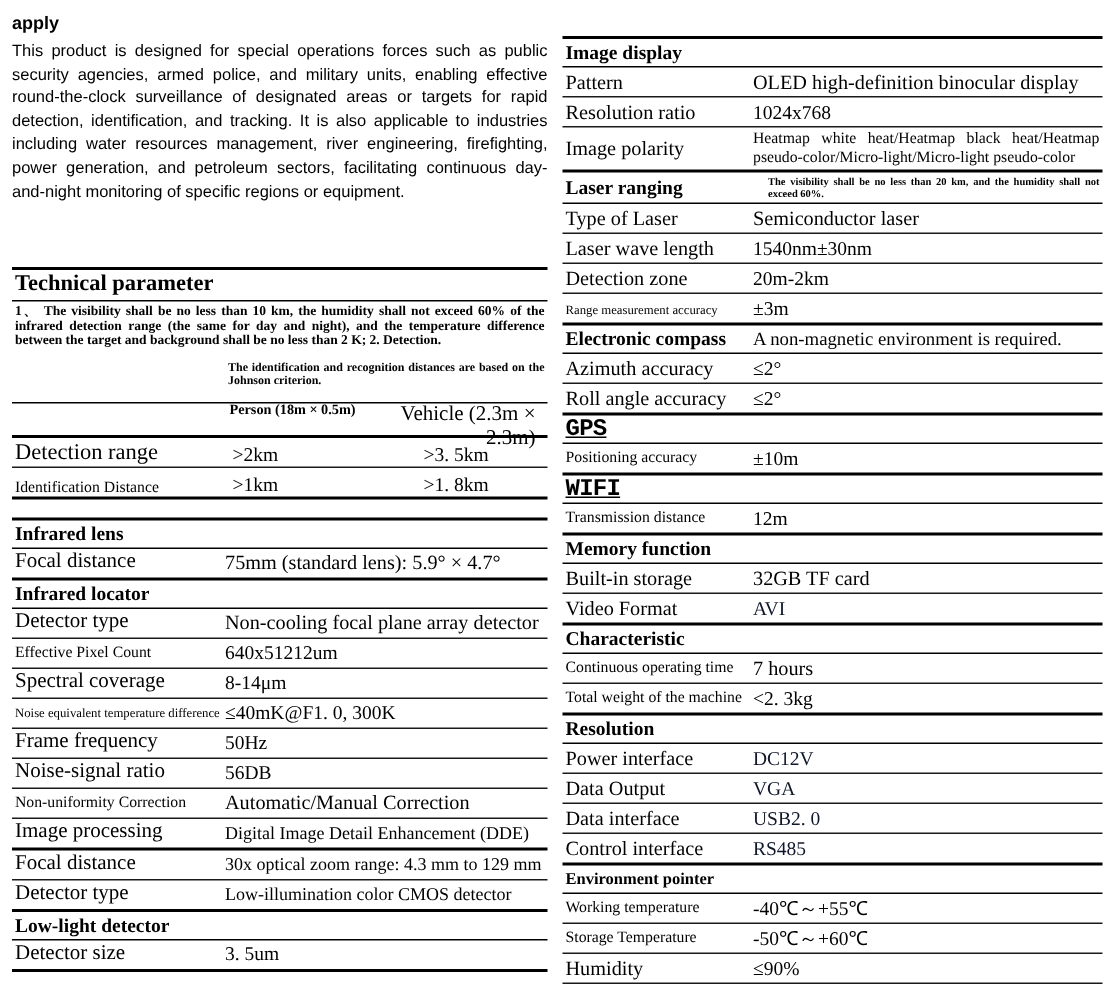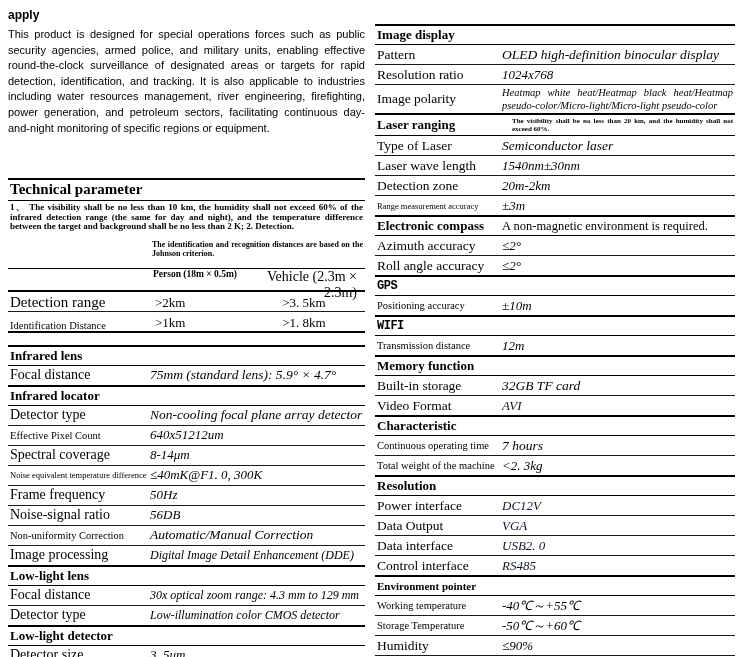--- a/index.html
+++ b/index.html
@@ -14,31 +14,31 @@
   
   .apply-title{font-family:"Liberation Sans",sans-serif;font-size:12px;font-weight:bold;margin:0 0 5px 0;}
   .apply-body{font-family:"Liberation Sans",sans-serif;font-size:11px;line-height:15.6px;text-align:justify;margin:0;}
 
   
   .section{border-top:2px solid #000;}
   .sections-wrap{border-bottom:2px solid #000;}
   .sec-heading{display:flex;align-items:center;min-height:18px;border-bottom:1.5px solid #000;}
   .sec-heading .title{font-size:13px;font-weight:bold;padding-left:2px;width:125px;flex:0 0 auto;}
   .col-left .sec-heading .title{width:140px;}
-  .sec-heading.h-sm .title{font-size:12px;font-family:"Liberation Mono",monospace;letter-spacing:-0.5px;}
+  .sec-heading.h-sm .title{font-size:16px;font-family:"Liberation Mono",monospace;letter-spacing:-0.5px;text-decoration:underline;}
   .sec-heading.h-xs .title{font-size:11px;}
   .sec-heading .heading-note{flex:1;font-size:7px;font-weight:bold;line-height:8px;text-align:justify;padding:2px 2px 2px 10px;}
   .sec-heading .heading-value{flex:1;font-size:12.5px;padding-left:0;}
 
   .row{display:flex;align-items:center;height:19px;border-bottom:1.5px solid #1a1a1a;}
   .row:last-child{border-bottom:none;}
   .row.row-tall{height:28px;}
   .cell-label{flex:0 0 125px;padding-left:2px;}
   .col-left .cell-label{flex:0 0 140px;}
-  .cell-value{flex:1;font-style:italic;}
+  .cell-value{flex:1;}
   .l-xl{font-size:15px;}
   .l-lg{font-size:14px;}
   .col-right .l-lg{font-size:13.5px;}
   .l-sm{font-size:10.5px;}
   .l-xs{font-size:8.5px;}
   .v-lg{font-size:13.5px;}
   .v-md{font-size:13px;}
   .v-sm{font-size:12px;}
   .v-xs{font-size:10.5px;line-height:13px;text-align:justify;padding-right:2px;}
   .cell-value.muted{color:#0f172a;}
@@ -136,23 +136,20 @@
         <div class="row">
           <div class="cell-label l-sm">Non-uniformity Correction</div>
           <div class="cell-value v-lg">Automatic/Manual Correction</div>
         </div>
         <div class="row">
           <div class="cell-label l-lg">Image processing</div>
           <div class="cell-value v-sm">Digital Image Detail Enhancement (DDE)</div>
         </div>
       </div>
       <div class="section">
-        <div class="sec-heading">
-          <div class="title">Low-light lens</div>
-        </div>
         <div class="row">
           <div class="cell-label l-lg">Focal distance</div>
           <div class="cell-value v-sm">30x optical zoom range: 4.3 mm to 129 mm</div>
         </div>
         <div class="row">
           <div class="cell-label l-lg">Detector type</div>
           <div class="cell-value v-sm">Low-illumination color CMOS detector</div>
         </div>
       </div>
       <div class="section">

